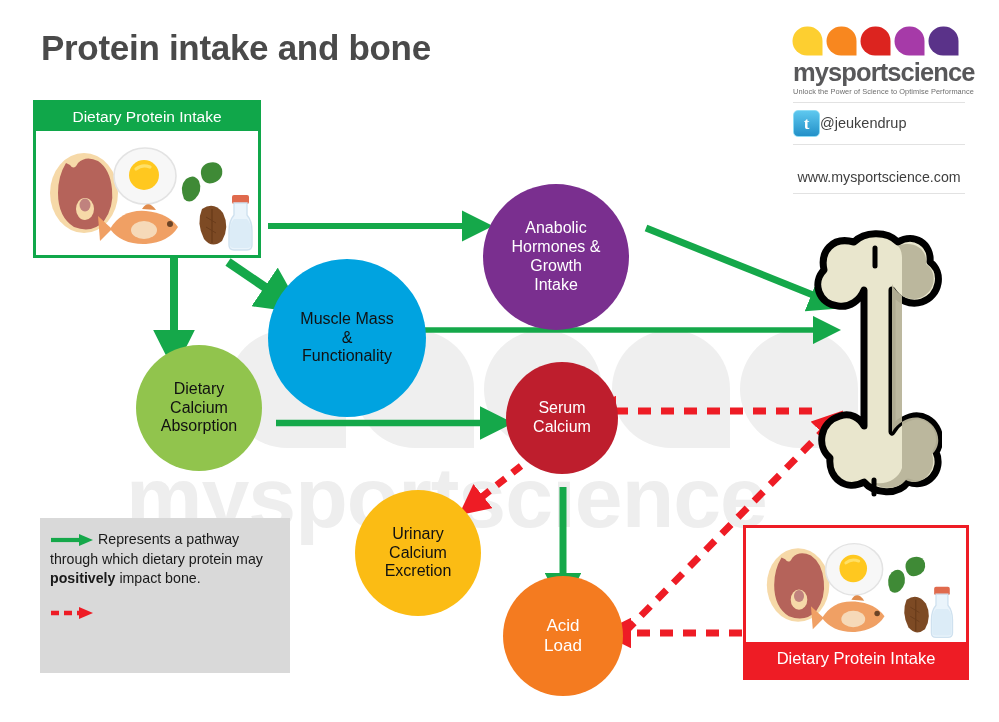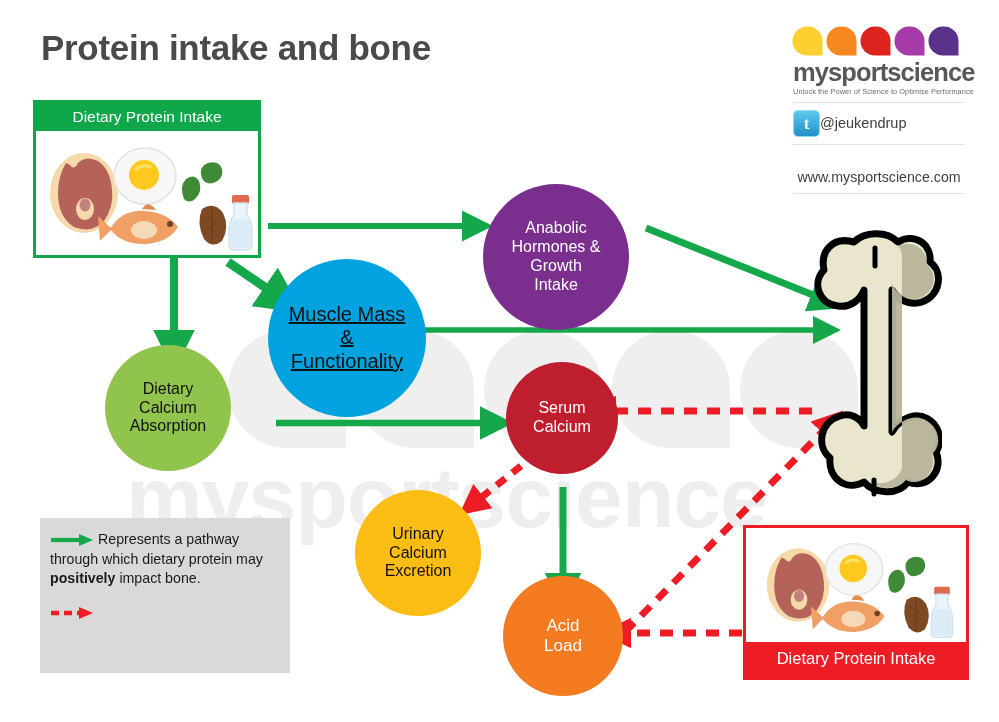--- a/index.html
+++ b/index.html
@@ -270,29 +270,29 @@
 
   <div class="node-circle abs" style="left:483px; top:184px; width:146px; height:146px; background:#7a2f8f; color:#ffffff; font-size:16px;">
     <div>
       <div>Anabolic</div>
       <div>Hormones &amp;</div>
       <div>Growth</div>
       <div>Intake</div>
     </div>
   </div>
 
-  <div class="node-circle abs" style="left:268px; top:259px; width:158px; height:158px; background:#00a3e0; color:#111111; font-size:20px;text-decoration:underline;">
+  <div class="node-circle abs" style="left:268px; top:259px; width:158px; height:158px; background:#00a3e0; color:#111111; font-size:16px;">
     <div>
       <div>Muscle Mass</div>
       <div>&amp;</div>
       <div>Functionality</div>
     </div>
   </div>
 
-  <div class="node-circle abs" style="left:105px; top:345px; width:126px; height:126px; background:#91c44d; color:#111111; font-size:16px;">
+  <div class="node-circle abs" style="left:136px; top:345px; width:126px; height:126px; background:#91c44d; color:#111111; font-size:16px;">
     <div>
       <div>Dietary</div>
       <div>Calcium</div>
       <div>Absorption</div>
     </div>
   </div>
 
   <div class="node-circle abs" style="left:506px; top:362px; width:112px; height:112px; background:#be1e2d; color:#ffffff; font-size:16px;">
     <div>
       <div>Serum</div>

